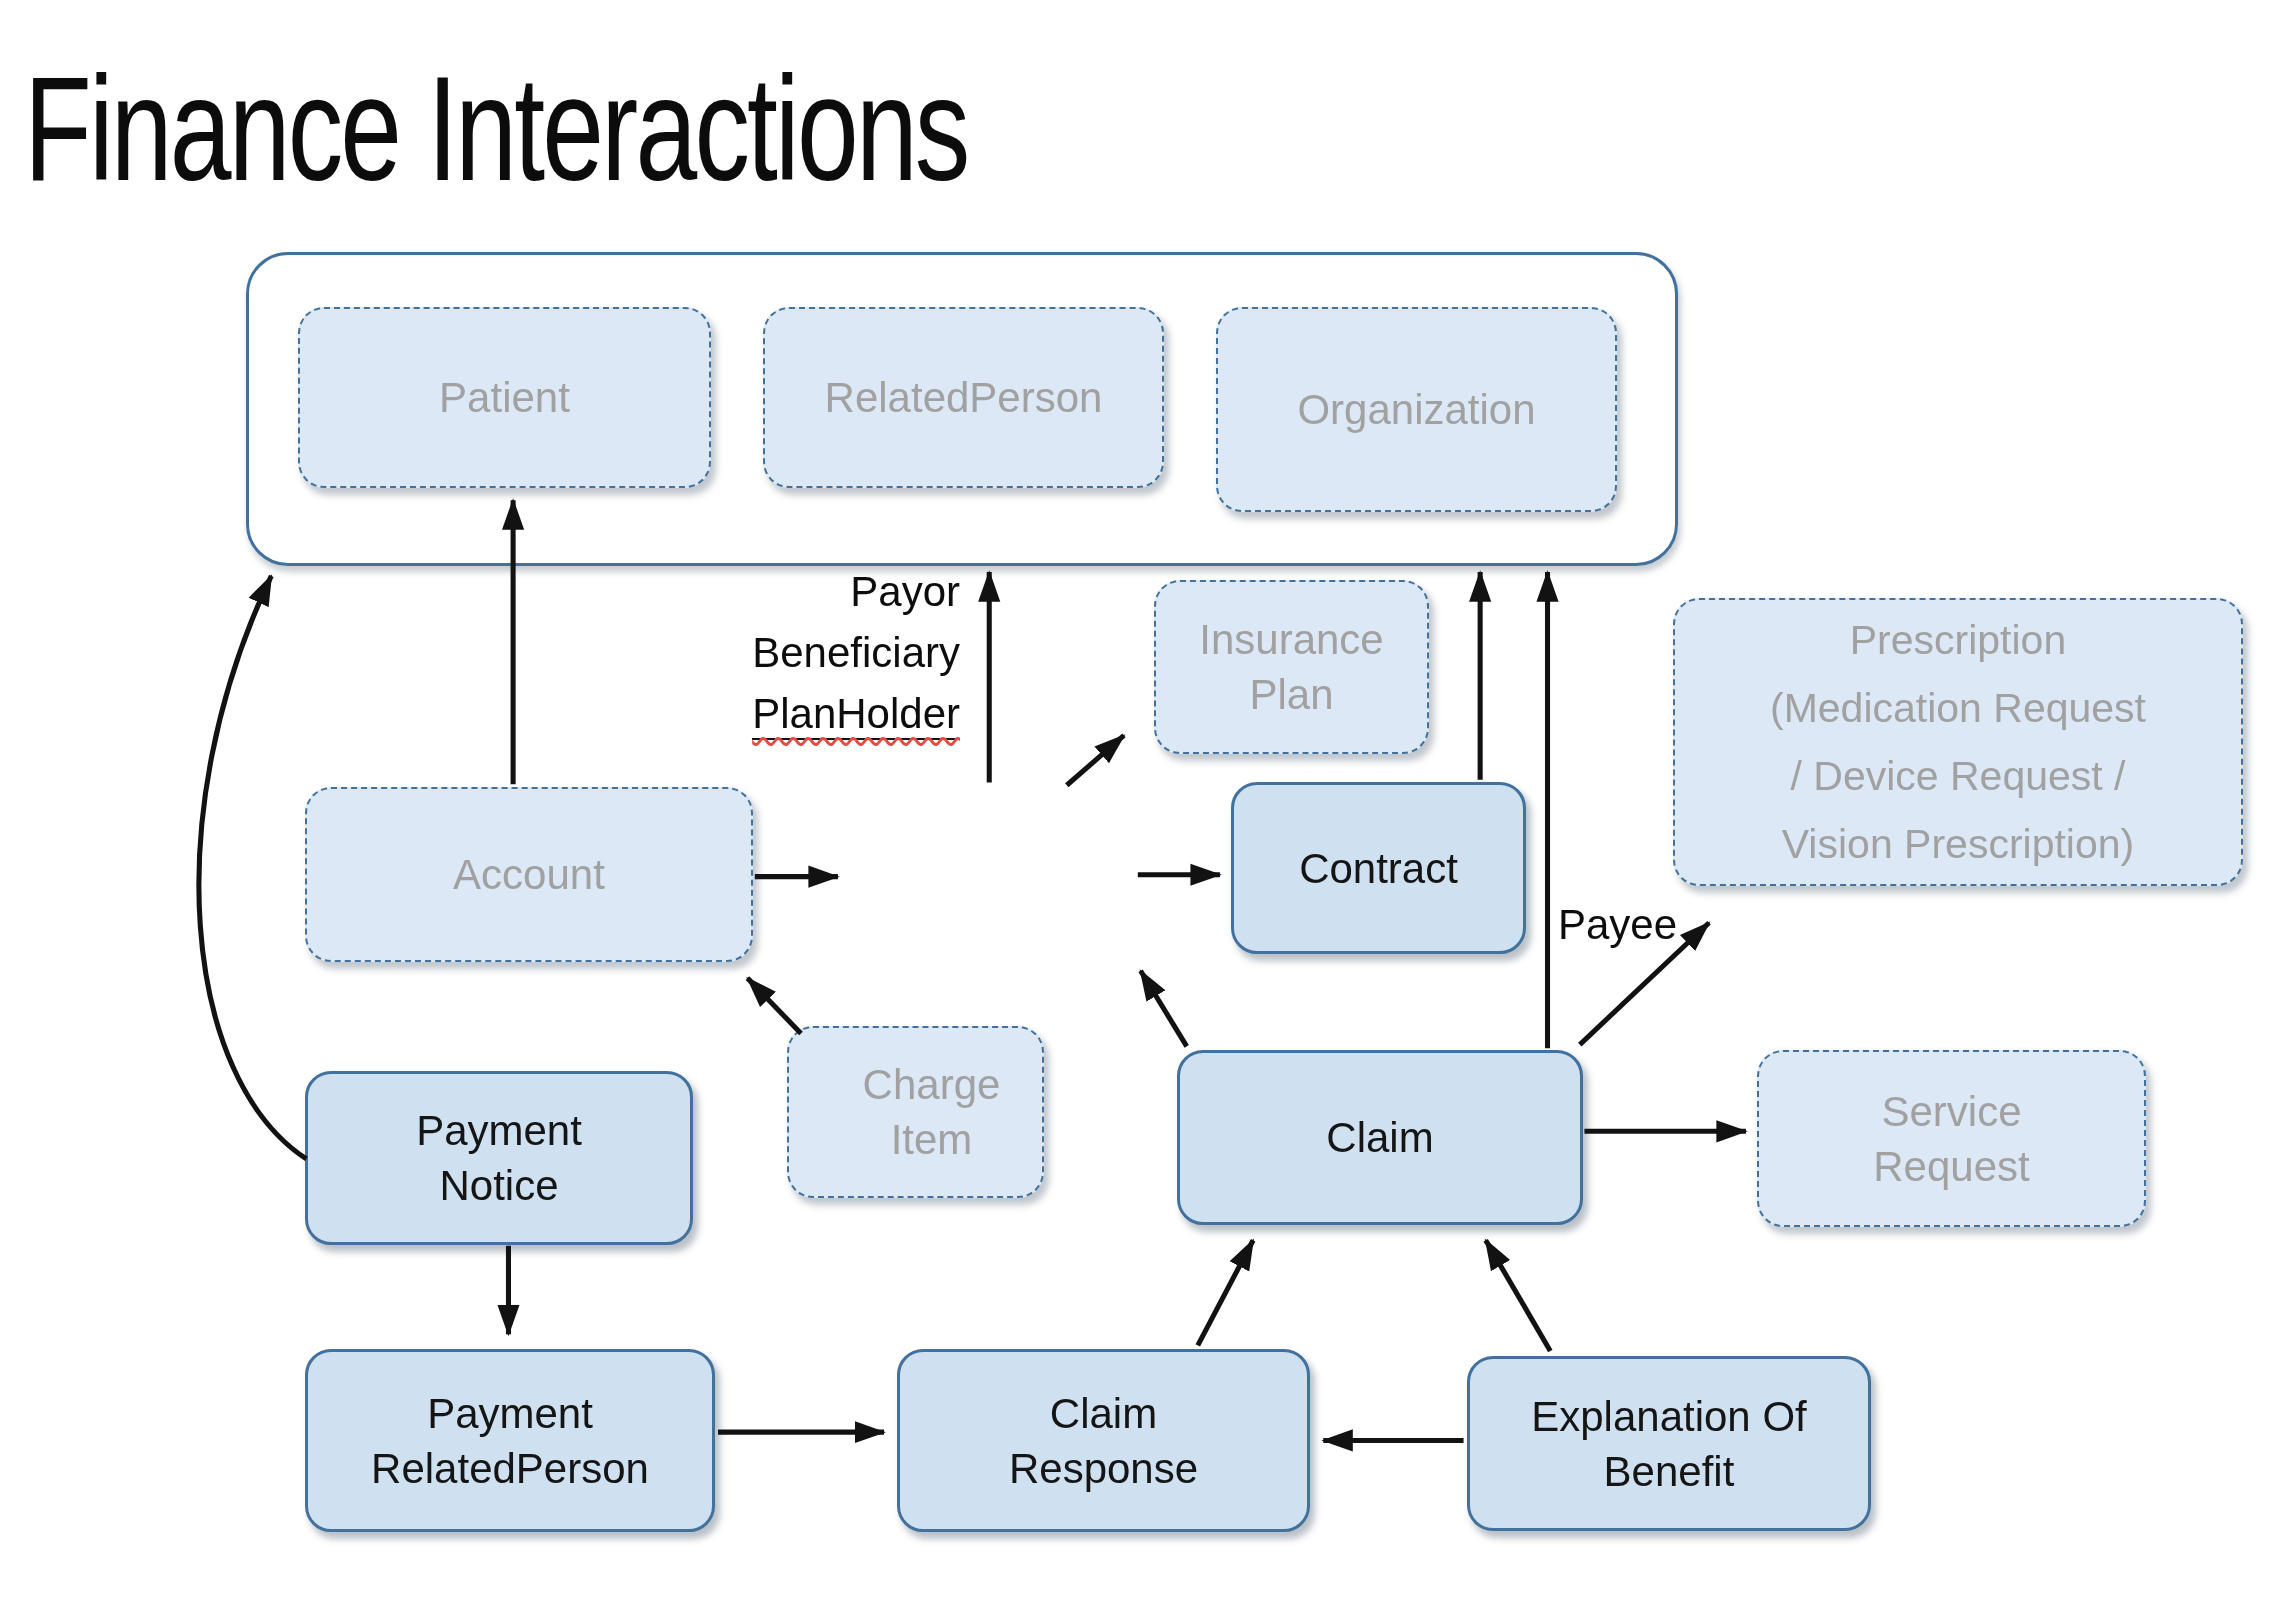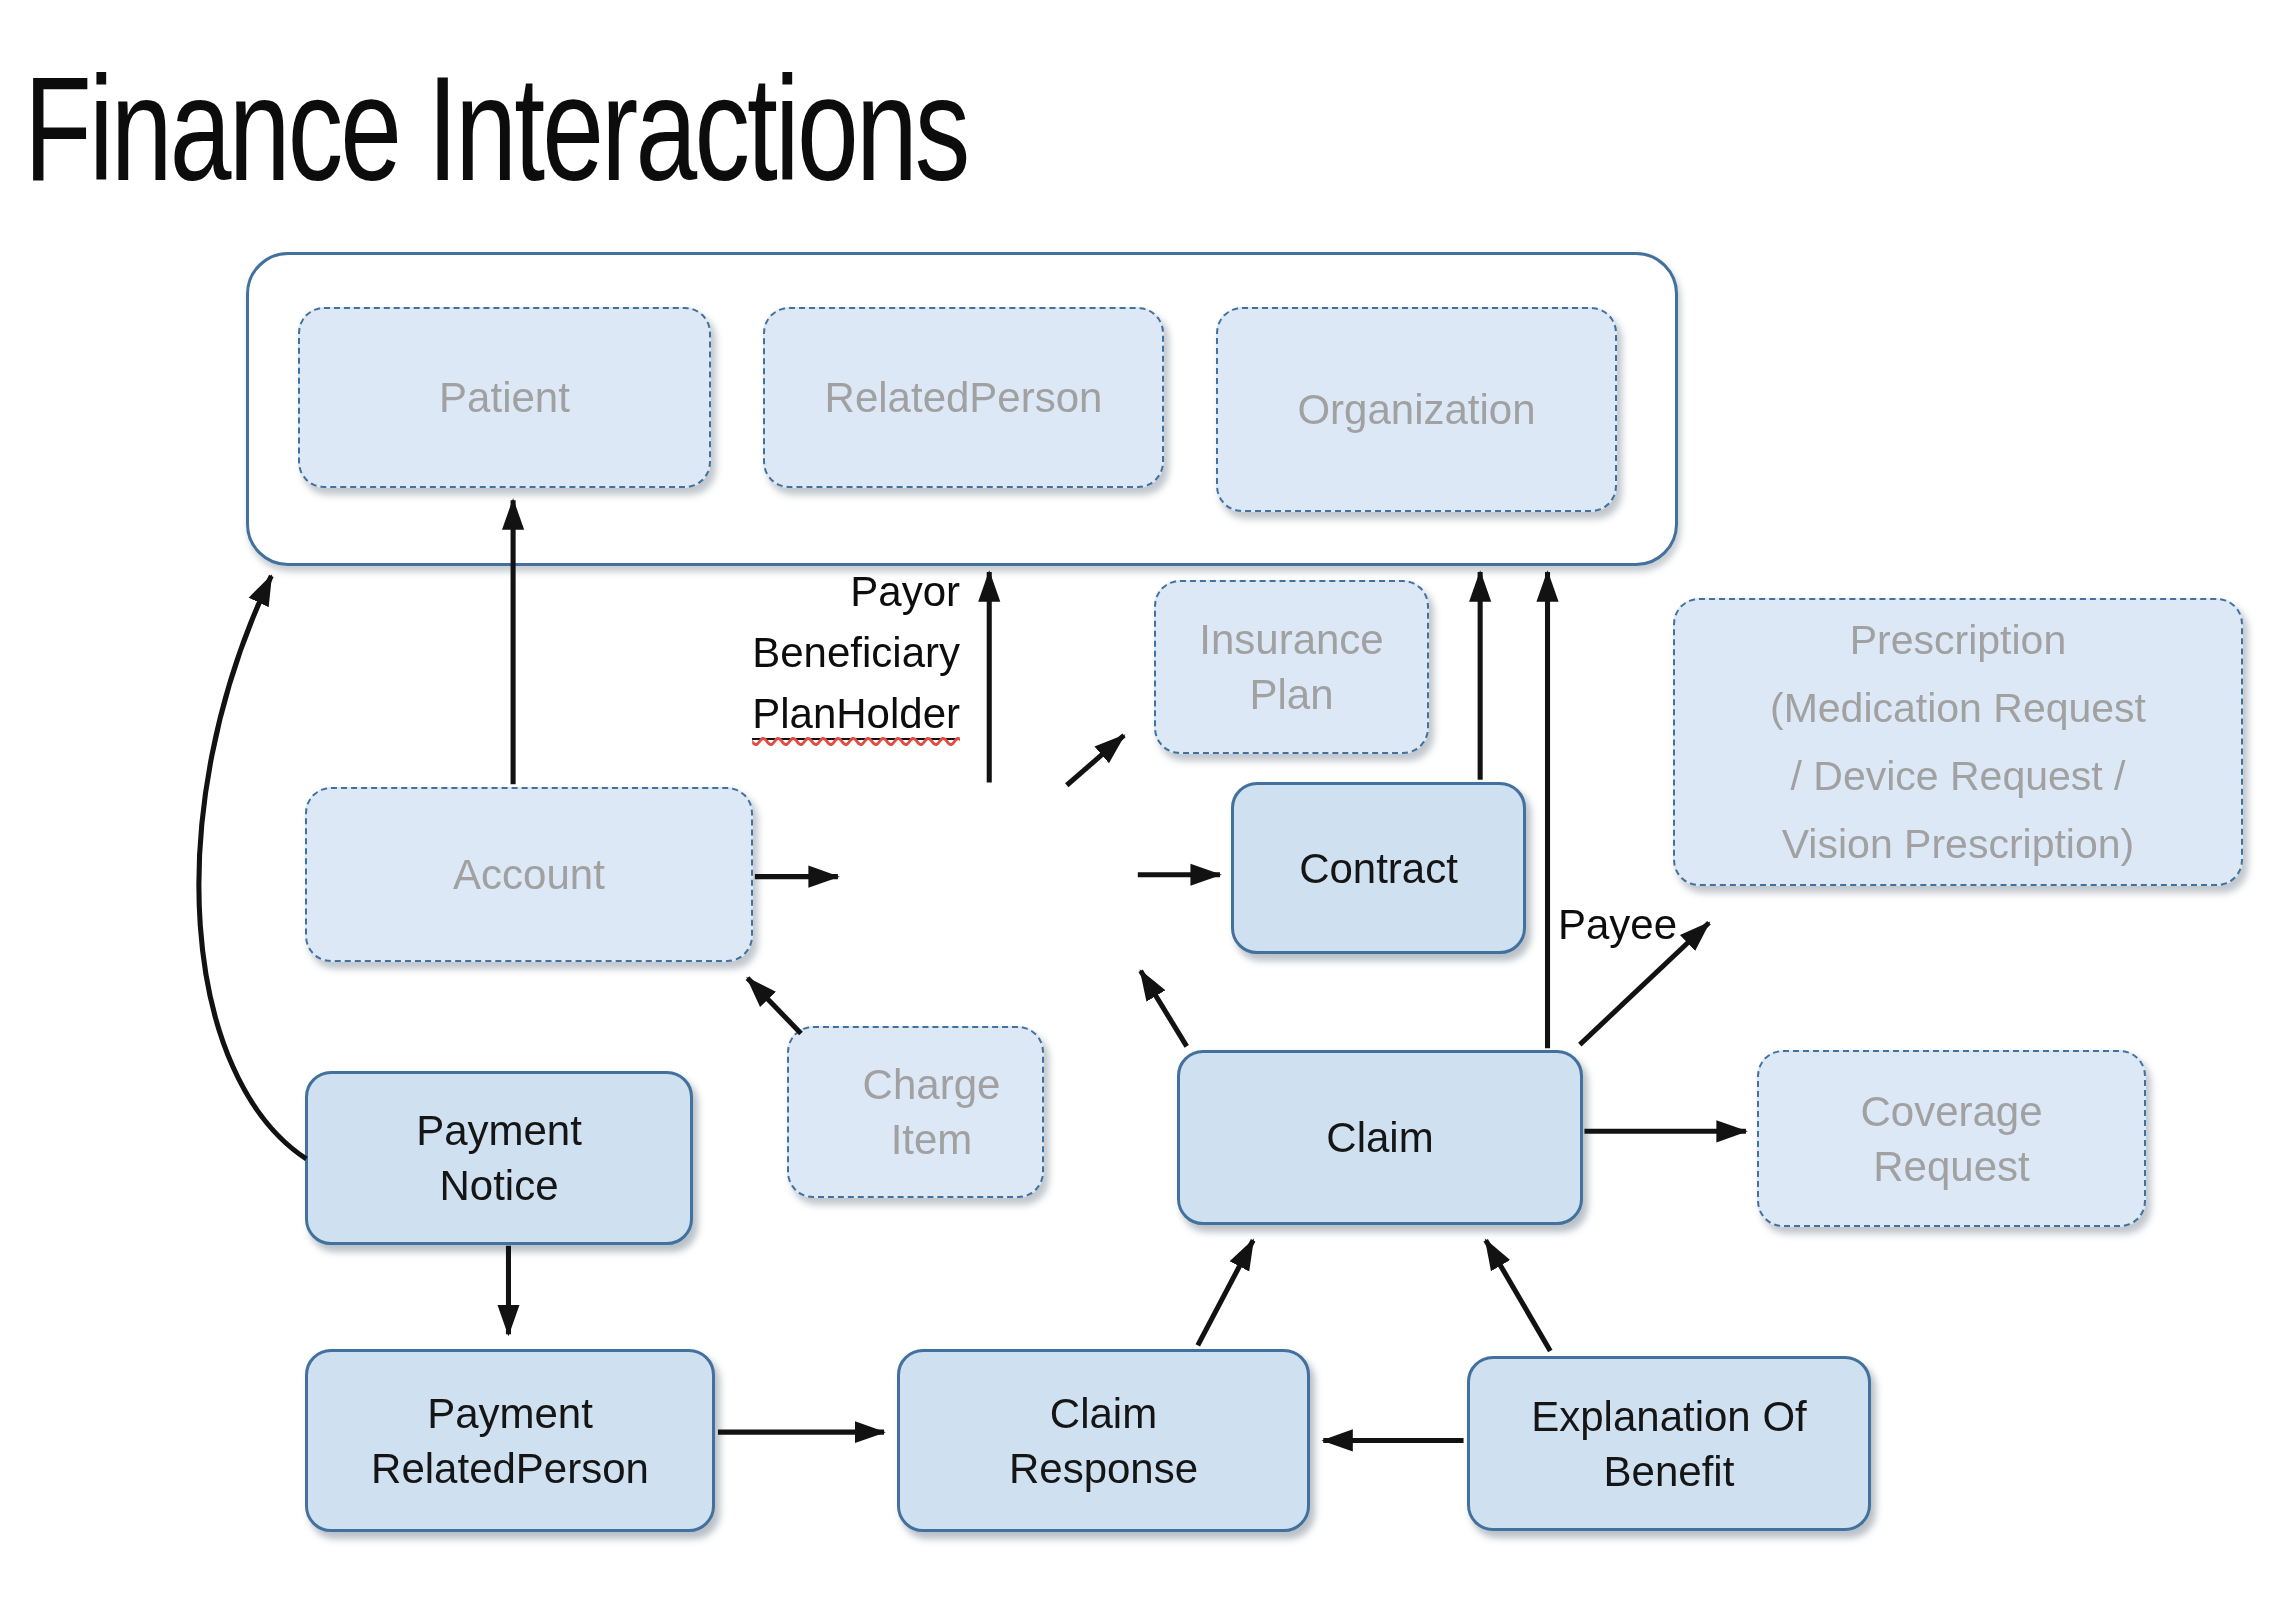--- a/index.html
+++ b/index.html
@@ -95,21 +95,21 @@
   <div class="node dashed" style="left:787px;top:1026px;width:257px;height:172px;padding-left:32px;">
     <span class="line">Charge</span>
     <span class="line">Item</span>
   </div>
 
   <div class="node solid" style="left:1177px;top:1050px;width:406px;height:175px;">
     <span class="line">Claim</span>
   </div>
 
   <div class="node dashed" style="left:1757px;top:1050px;width:389px;height:177px;">
-    <span class="line">Coverage</span>
+    <span class="line">Service</span>
     <span class="line">Request</span>
   </div>
 
   <div class="node solid" style="left:305px;top:1071px;width:388px;height:174px;">
     <span class="line">Payment</span>
     <span class="line">Notice</span>
   </div>
 
   <div class="node solid" style="left:305px;top:1349px;width:410px;height:183px;">
     <span class="line">Payment</span>

